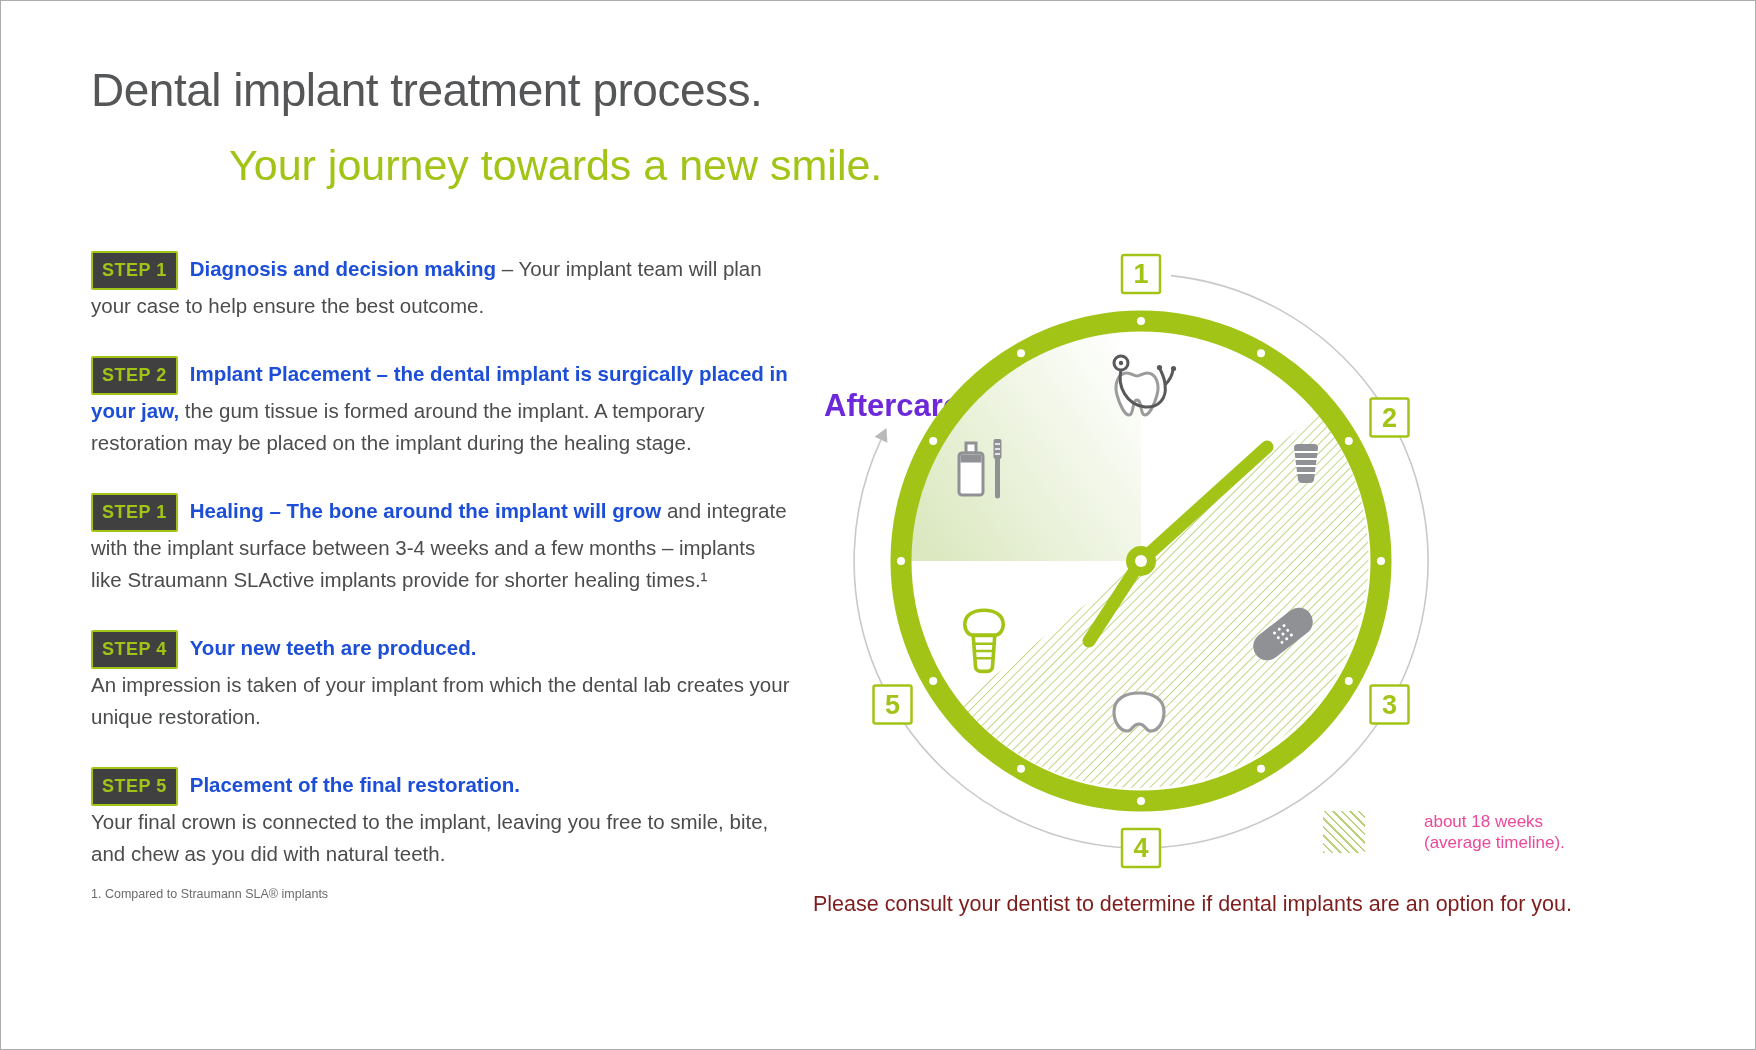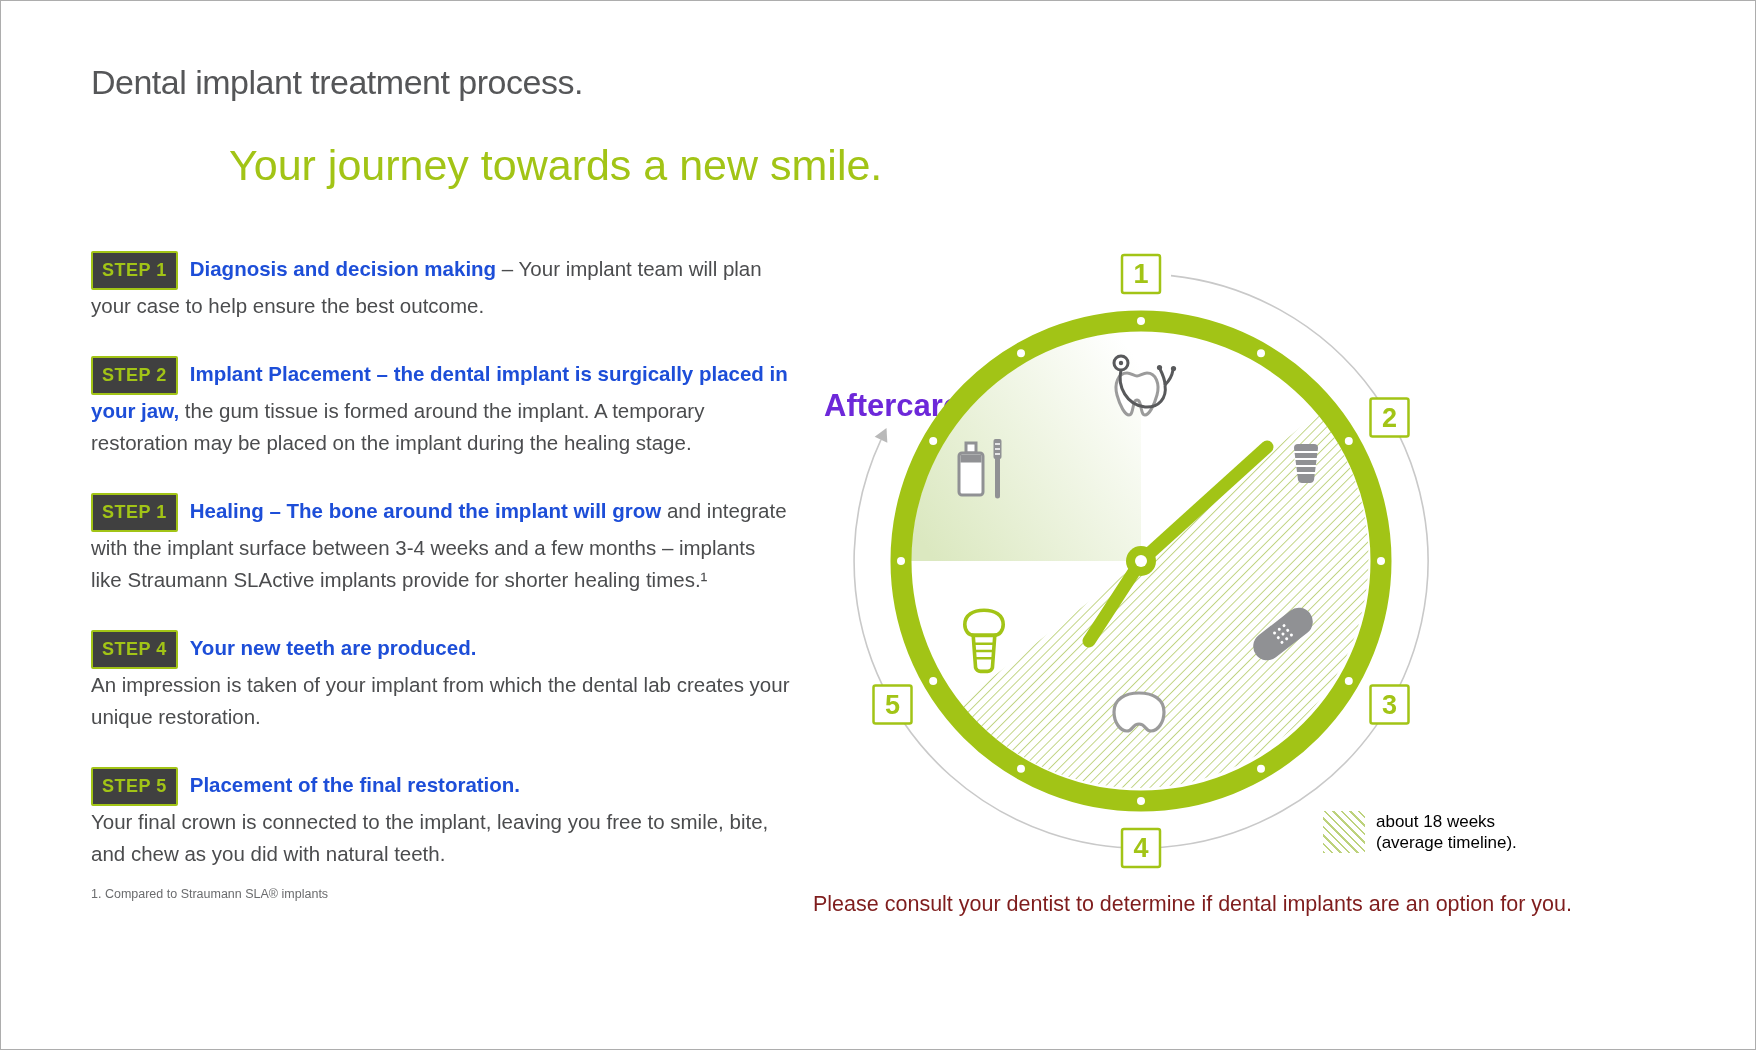--- a/index.html
+++ b/index.html
@@ -1,39 +1,39 @@
 <!DOCTYPE html>
 <html><head>
 <meta charset="utf-8">
 <style>
   html,body{margin:0;padding:0;background:#e9e9e9;}
   .page{
     position:relative;width:1756px;height:1050px;background:#ffffff;
     border:1px solid #adadad;box-sizing:border-box;overflow:hidden;
     font-family:"Liberation Sans", sans-serif;color:#4b4c4e;
   }
-  .title{position:absolute;left:90px;top:62px;font-size:34px;color:#555658;letter-spacing:-0.5px;}
+  .title{position:absolute;left:90px;top:62px;font-size:46px;color:#555658;letter-spacing:-0.5px;}
   .subtitle{position:absolute;left:228px;top:140px;font-size:43px;color:#a2c416;}
   .steps{position:absolute;left:90px;top:250px;width:700px;}
   .step{margin-bottom:34px;font-size:20.5px;line-height:32px;color:#4b4c4e;}
   .step-badge{
     display:inline-block;border:2px solid #a2c416;color:#a2c416;font-weight:bold;
     font-size:18px;padding:1px 9px 2px;margin-right:12px;border-radius:2px;letter-spacing:.5px;
     background:#404040;vertical-align:baseline;
   }
   .step b{color:#1d4ed8;}
   .footnote{position:absolute;left:90px;top:886px;font-size:12.5px;color:#6b6c6e;}
   .clock-wrap{position:absolute;left:840px;top:240px;width:600px;height:640px;}
   .aftercare{position:absolute;left:823px;top:387px;font-size:31px;font-weight:bold;color:#6d28d9;}
   .legend{position:absolute;left:1322px;top:810px;display:flex;align-items:center;gap:11px;}
   .legend-swatch{
     width:42px;height:42px;
     background:repeating-linear-gradient(45deg,#bdd27c 0,#bdd27c 1.5px,#ffffff 1.5px,#ffffff 6px);
   }
-  .legend-text{font-size:17px;color:#000000;line-height:21px;}
+  .legend-text{font-size:17px;color:#ec4899;line-height:21px;margin-left:48px;}
   .caption{position:absolute;left:812px;top:891px;font-size:21.5px;color:#7f1d1d;white-space:nowrap;}
 </style>
 </head>
 <body>
 
 <div class="page">
 
   <div class="title">Dental implant treatment process.</div>
   <div class="subtitle">Your journey towards a new smile.</div>
 

